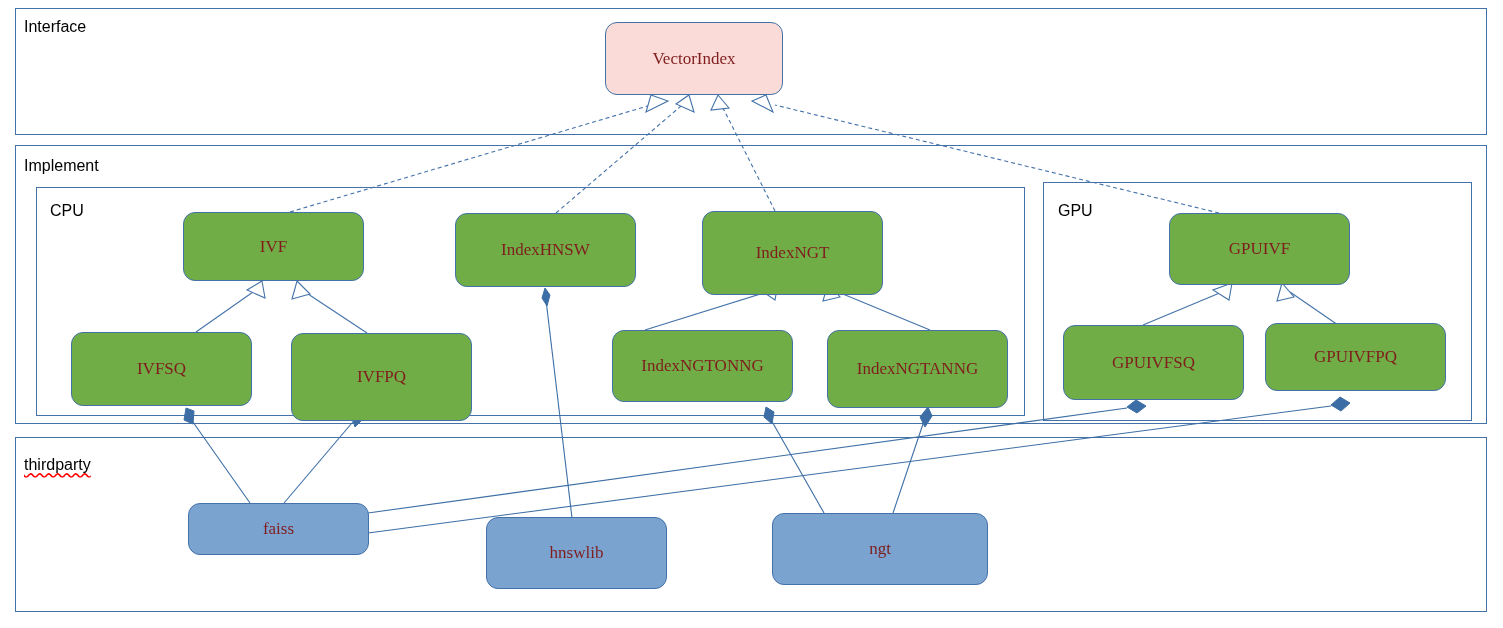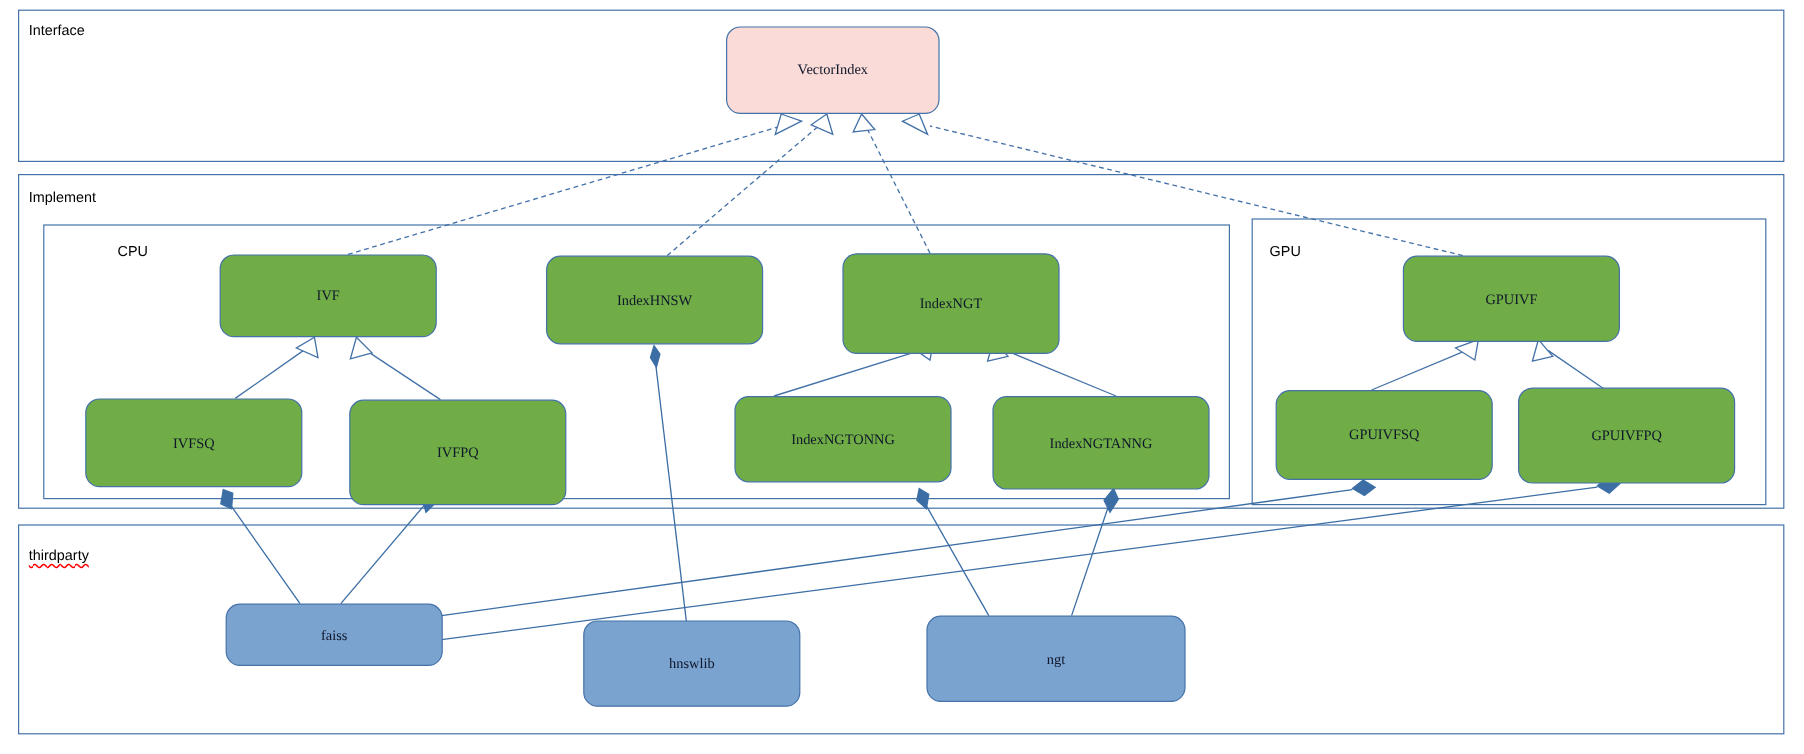--- a/index.html
+++ b/index.html
@@ -18,42 +18,42 @@
   
   .group {
     position: absolute;
     border: 1px solid #4472a8;
     background: transparent;
     box-sizing: border-box;
   }
   .group-label {
     position: absolute;
     font-family: "Liberation Sans", sans-serif;
-    font-size: 12px;
+    font-size: 16px;
     color: #000000;
     white-space: nowrap;
     line-height: 1;
   }
   .group-label.misspelled {
     text-decoration: underline wavy #ff0000;
     text-decoration-skip-ink: none;
     text-underline-offset: 2px;
   }
   
   .node {
     position: absolute;
     box-sizing: border-box;
     border: 1px solid #4472a8;
     border-radius: 12px;
     display: flex;
     align-items: center;
     justify-content: center;
     font-family: "Liberation Serif", serif;
-    font-size: 12px;
-    color: #0f172a;
+    font-size: 17px;
+    color: #7f1d1d;
     text-align: center;
     white-space: nowrap;
   }
   .node.iface   { background: #fadbd8; border-color: #4472a8; }
   .node.impl    { background: #70ad47; border-color: #4472a8; }
   .node.thirdp  { background: #7ba3d0; border-color: #4472a8; }
 
   
   #edges {
     position: absolute;
@@ -86,21 +86,21 @@
 
 <div id="canvas">
 
   <div class="group" style="left:15px; top:8px; width:1472px; height:127px;"></div>
   <div class="group-label" style="left:24px; top:19px;">Interface</div>
 
   <div class="group" style="left:15px; top:145px; width:1472px; height:279px;"></div>
   <div class="group-label" style="left:24px; top:158px;">Implement</div>
 
   <div class="group" style="left:36px; top:187px; width:989px; height:229px;"></div>
-  <div class="group-label" style="left:50px; top:203px;margin-left:48px;">CPU</div>
+  <div class="group-label" style="left:50px; top:203px;">CPU</div>
 
   <div class="group" style="left:1043px; top:182px; width:429px; height:239px;"></div>
   <div class="group-label" style="left:1058px; top:203px;">GPU</div>
 
   <div class="group" style="left:15px; top:437px; width:1472px; height:175px;"></div>
   <div class="group-label misspelled" style="left:24px; top:457px;">thirdparty</div>
 
   <svg id="edges" viewBox="0 0 1503 628" xmlns="http://www.w3.org/2000/svg">
 
     <g>
@@ -191,21 +191,21 @@
   <div class="node impl" style="left:702px; top:211px; width:181px; height:84px;">IndexNGT</div>
 
   <div class="node impl" style="left:612px; top:330px; width:181px; height:72px;">IndexNGTONNG</div>
 
   <div class="node impl" style="left:827px; top:330px; width:181px; height:78px;">IndexNGTANNG</div>
 
   <div class="node impl" style="left:1169px; top:213px; width:181px; height:72px;">GPUIVF</div>
 
   <div class="node impl" style="left:1063px; top:325px; width:181px; height:75px;">GPUIVFSQ</div>
 
-  <div class="node impl" style="left:1265px; top:323px; width:181px; height:80px;">GPUIVFPQ</div>
+  <div class="node impl" style="left:1265px; top:323px; width:181px; height:68px;">GPUIVFPQ</div>
 
   <div class="node thirdp" style="left:188px; top:503px; width:181px; height:52px;">faiss</div>
 
   <div class="node thirdp" style="left:486px; top:517px; width:181px; height:72px;">hnswlib</div>
 
   <div class="node thirdp" style="left:772px; top:513px; width:216px; height:72px;">ngt</div>
 
 </div>
 
 </body></html>

